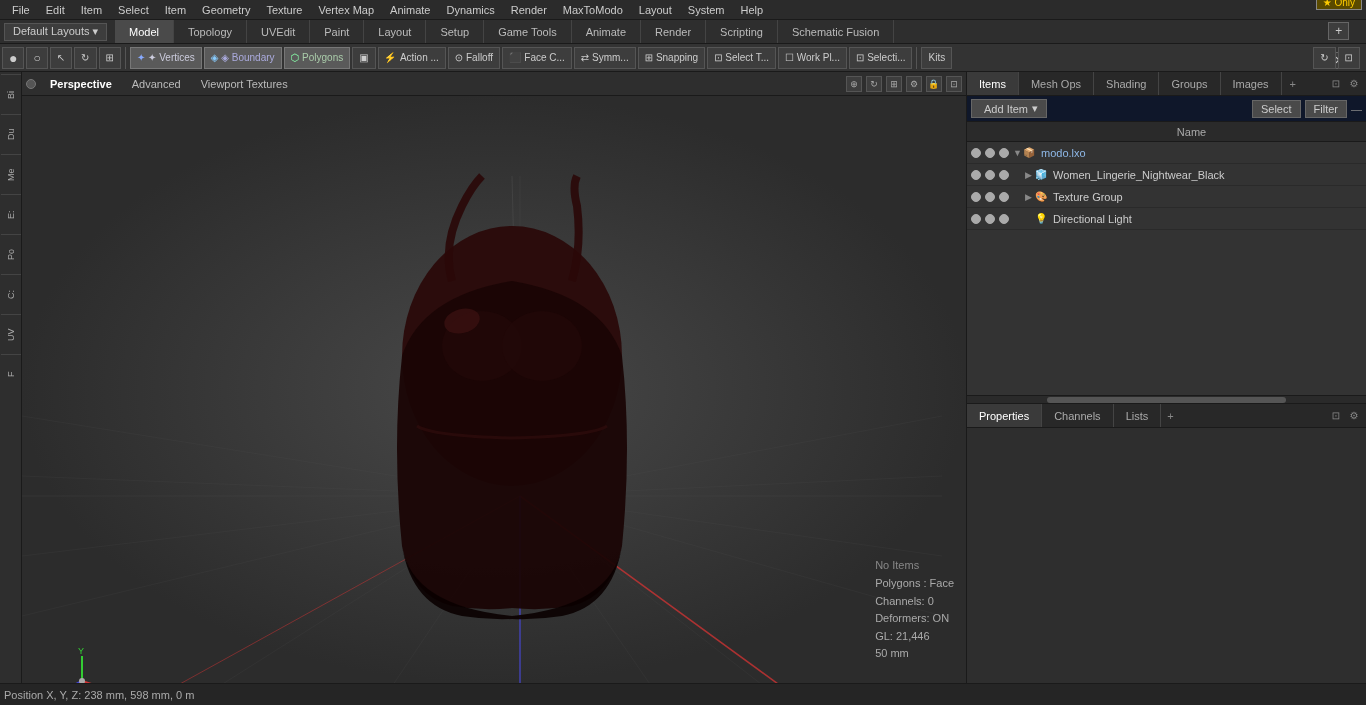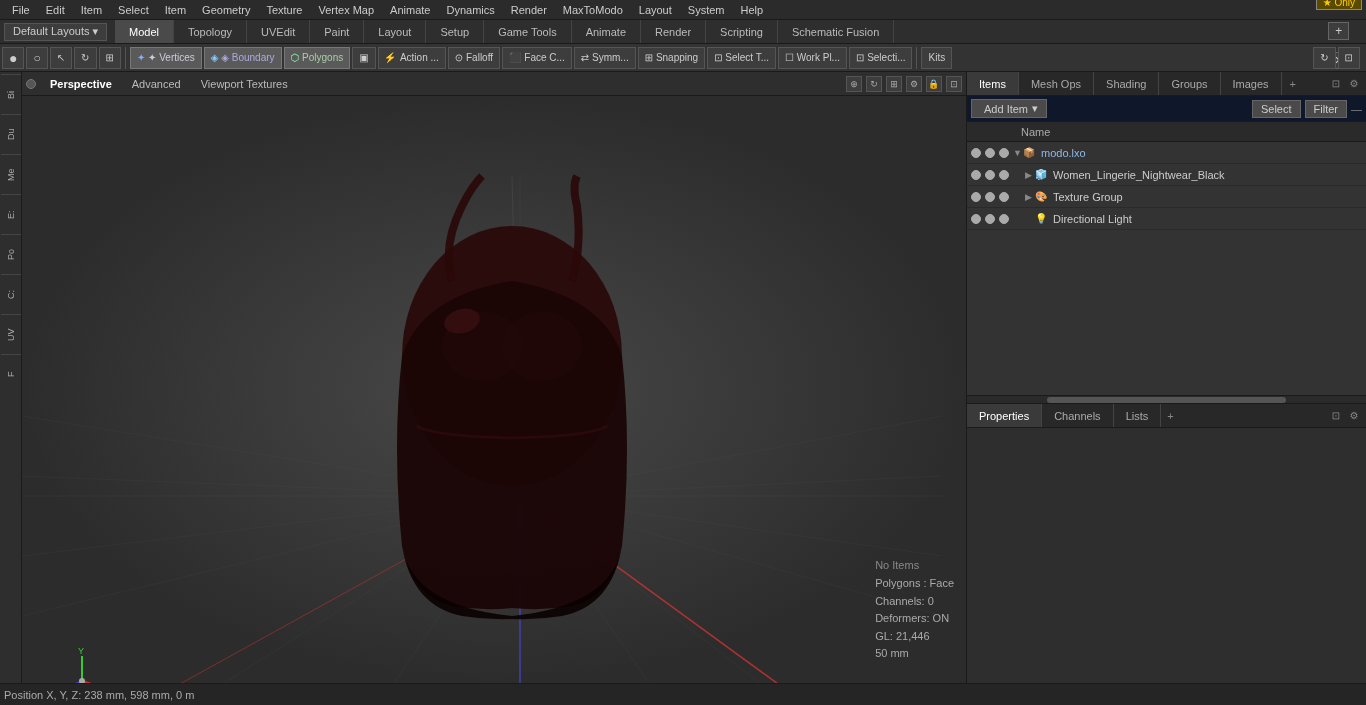--- a/index.html
+++ b/index.html
@@ -341,20 +341,21 @@
       background: #2a2a2a;
       height: 20px;
       padding: 0 4px;
       border-bottom: 1px solid #1a1a1a;
     }
     .col-header-name {
       font-size: 11px;
       color: #aaa;
       flex: 1;
       padding-left: 50px;
+      text-align: center;
     }
 
     
     #items-list {
       flex: 1;
       overflow-y: auto;
       background: #333;
     }
     .item-row {
       display: flex;

